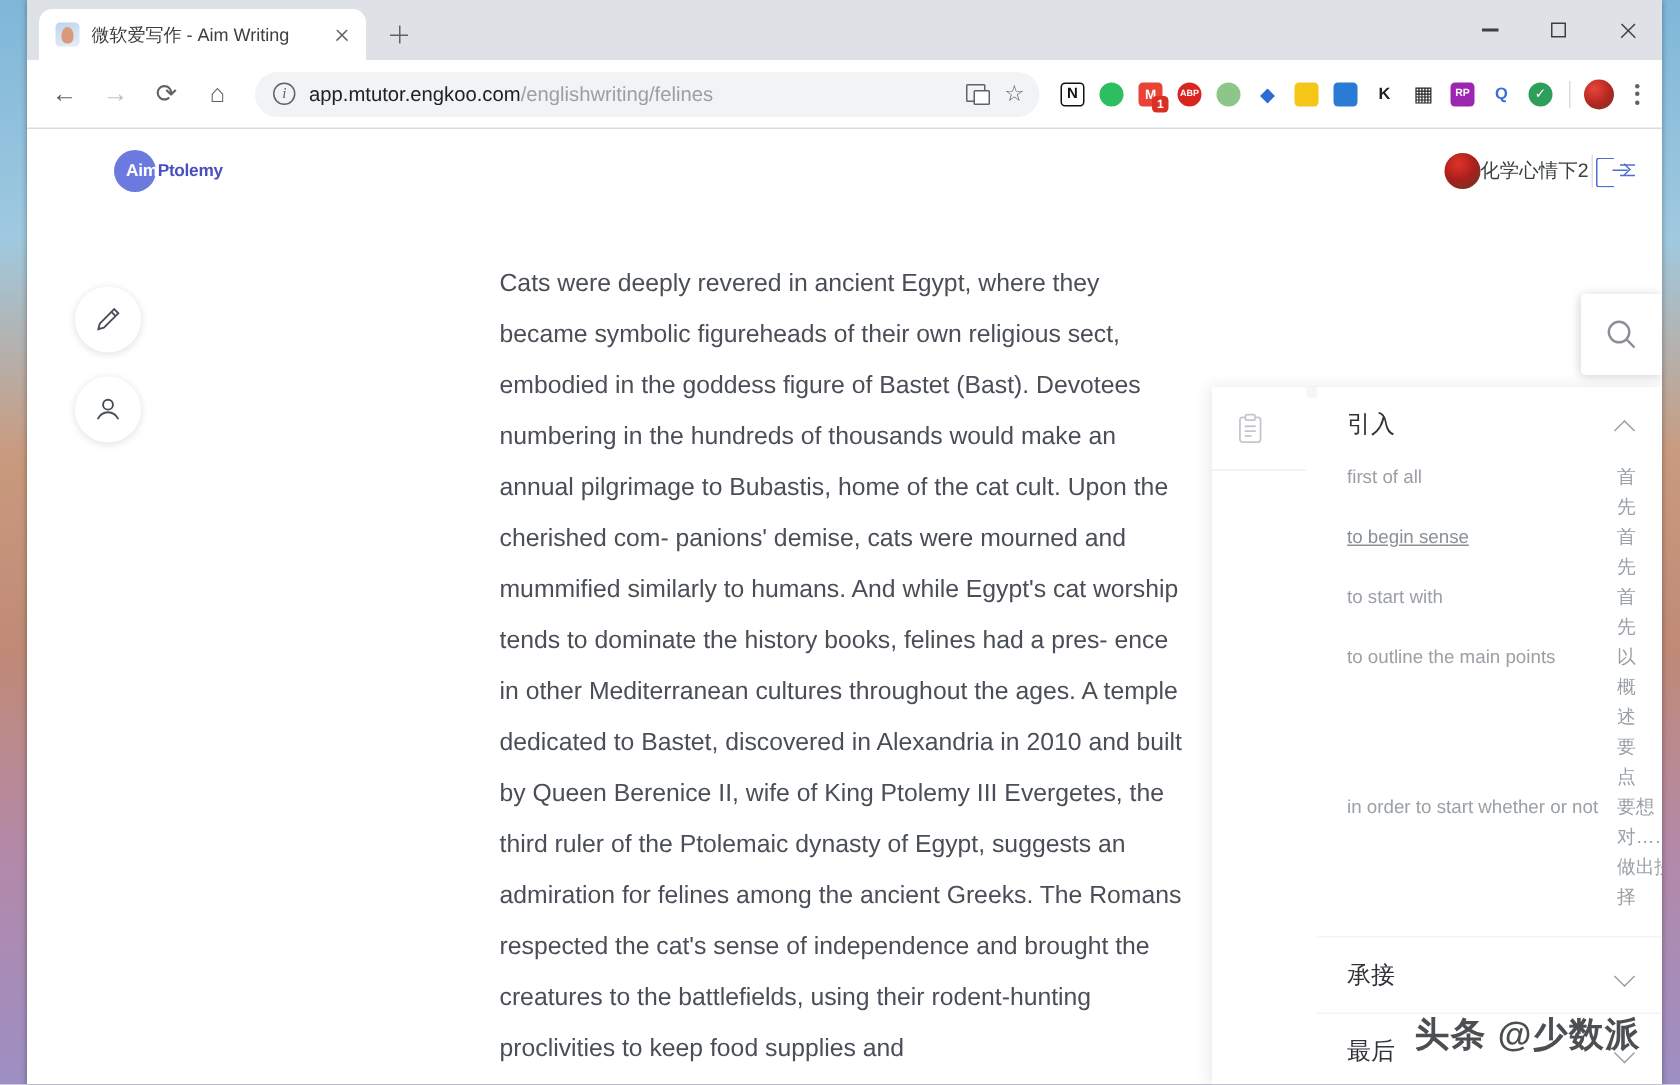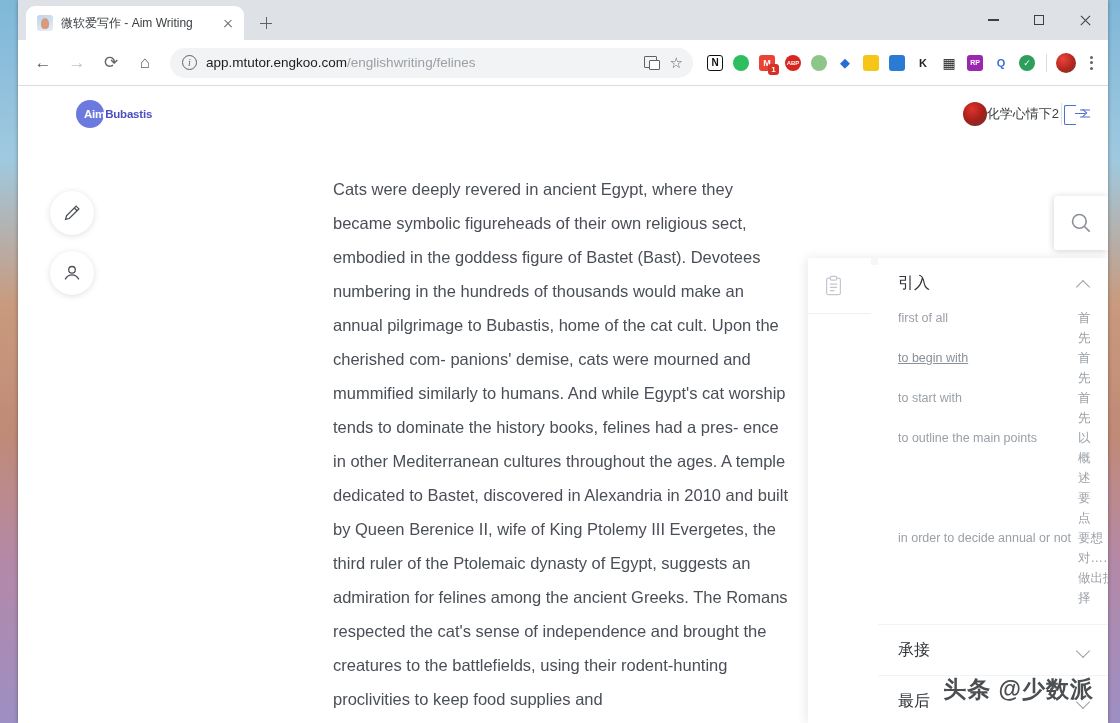--- a/index.html
+++ b/index.html
@@ -416,21 +416,21 @@
         </div>
     </div>
   </div>
 
   <div class="page">
 
     <div class="app-header">
       <div class="logo">
         <span class="logo-circle">
           <span class="logo-text">
-            <span class="aim">Aim</span><span class="writing">Bubastis</span>
+            <span class="aim">Aim</span><span class="writing">Ptolemy</span>
           </span>
         </span>
       </div>
       <div class="header-right">
         <span class="user-avatar"></span>
         <span class="user-name">化学心情下2</span>
         <span class="vsep"></span>
         <span class="logout-icon">
             <span class="logout-arrow"></span>
           </span>
@@ -482,33 +482,33 @@
           <div class="section-head">
             <span class="section-title">引入</span>
             <span class="chev up"></span>
           </div>
           <div class="phrase-list">
             <div class="phrase">
               <span class="en">first of all</span>
               <span class="zh">首先</span>
             </div>
             <div class="phrase">
-              <span class="en hover">to begin with</span>
+              <span class="en hover">to begin sense</span>
               <span class="zh">首先</span>
             </div>
             <div class="phrase">
               <span class="en">to start with</span>
               <span class="zh">首先</span>
             </div>
             <div class="phrase">
               <span class="en">to outline the main points</span>
               <span class="zh">以概述要点</span>
             </div>
             <div class="phrase">
-              <span class="en">in order to decide annual or not</span>
+              <span class="en">in order to start whether or not</span>
               <span class="zh">要想对……做出抉择</span>
             </div>
           </div>
         </div>
 
         <div class="section">
           <div class="section-head">
             <span class="section-title">承接</span>
             <span class="chev"></span>
           </div>

